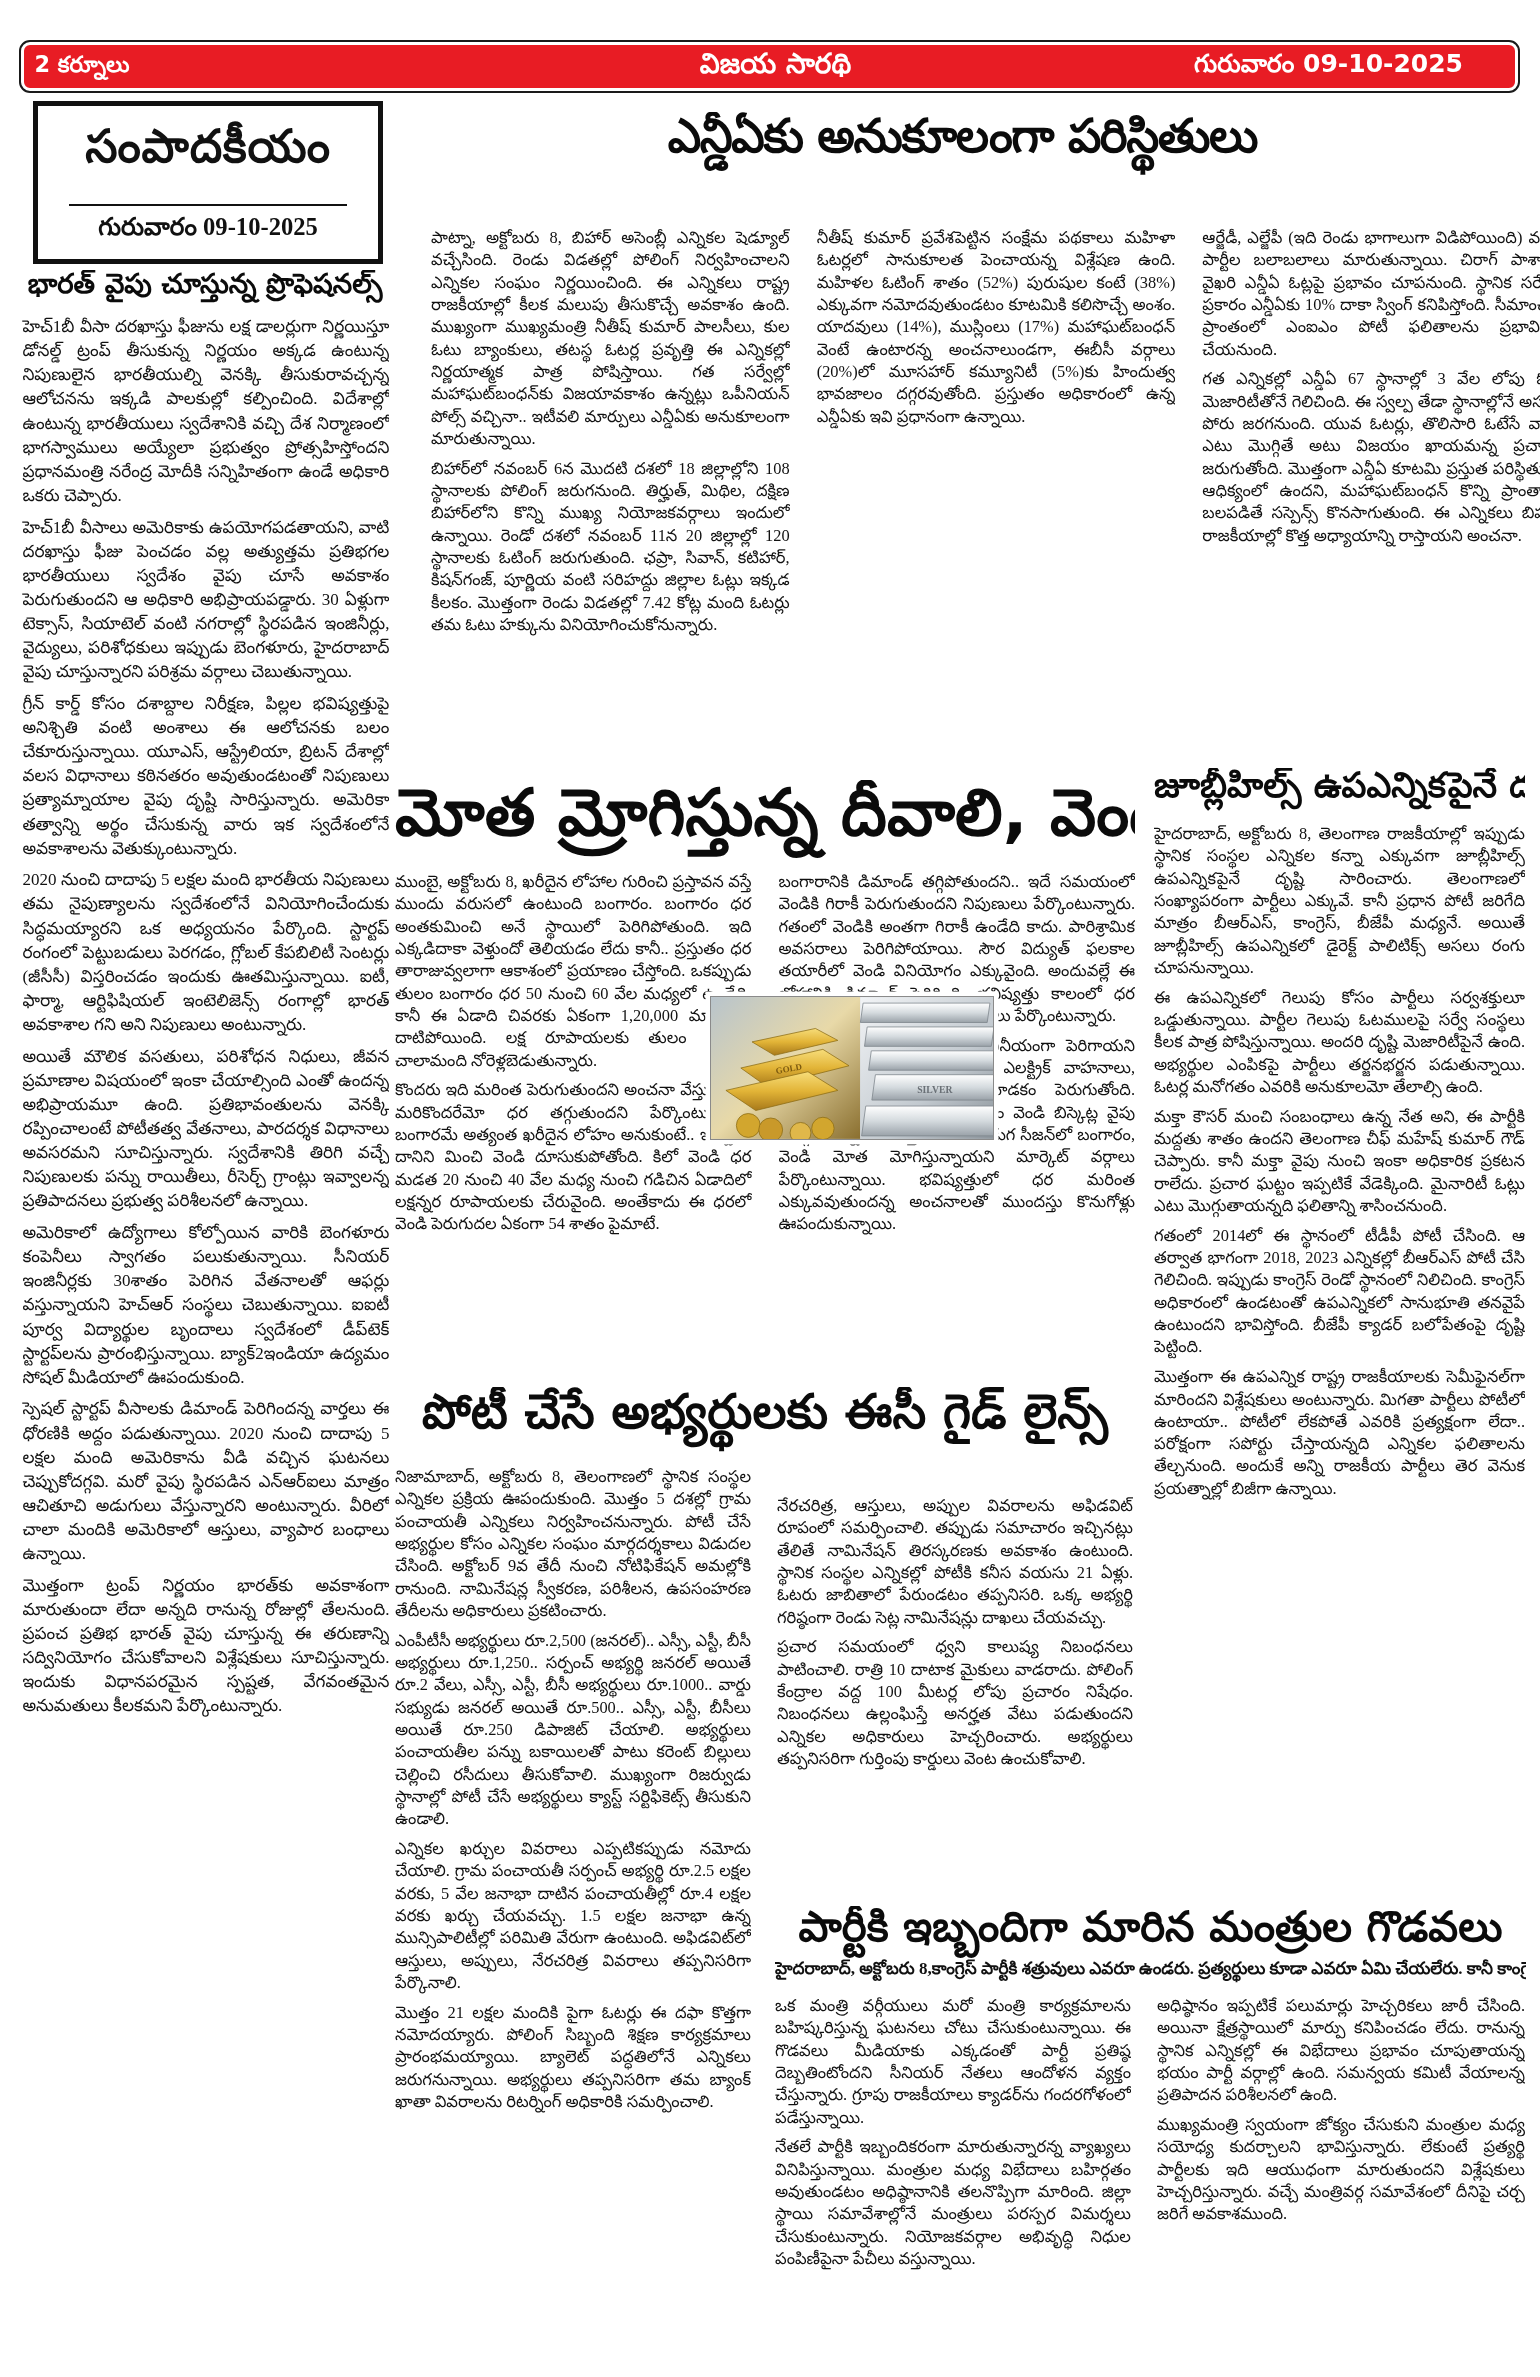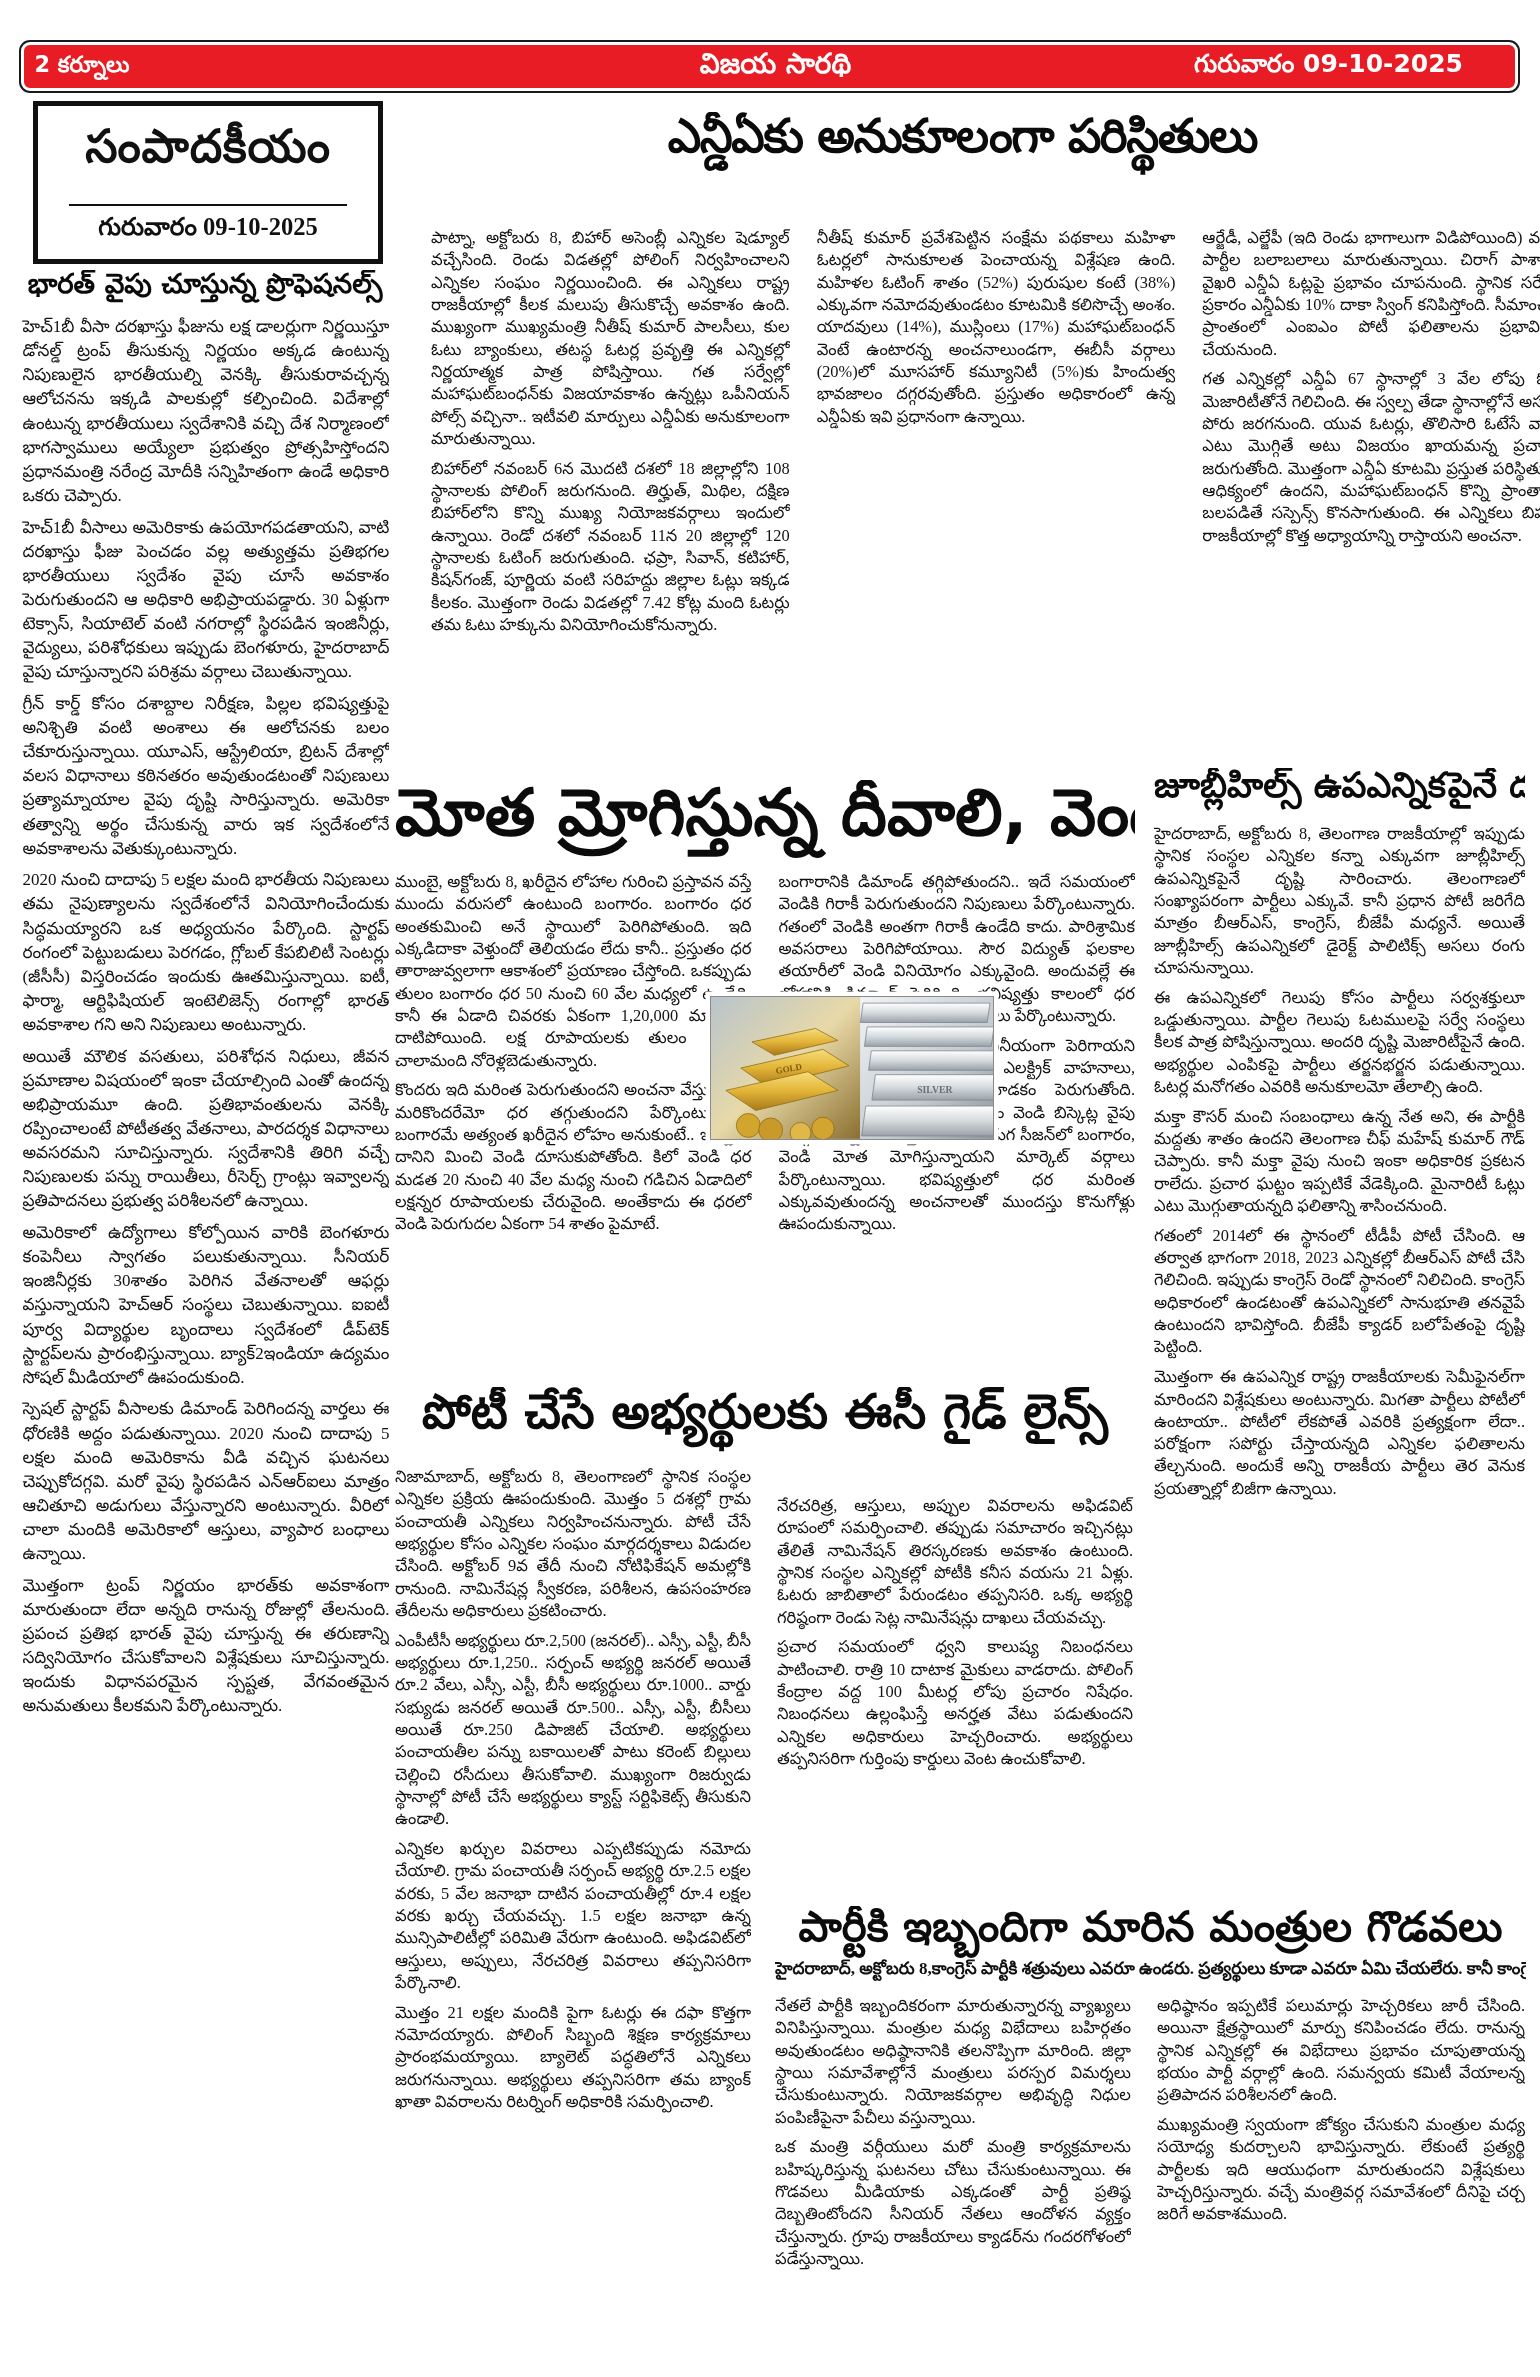--- a/index.html
+++ b/index.html
@@ -164,20 +164,20 @@
     <p>మొత్తం 21 లక్షల మందికి పైగా ఓటర్లు ఈ దఫా కొత్తగా నమోదయ్యారు. పోలింగ్ సిబ్బంది శిక్షణ కార్యక్రమాలు ప్రారంభమయ్యాయి. బ్యాలెట్ పద్ధతిలోనే ఎన్నికలు జరుగనున్నాయి. అభ్యర్థులు తప్పనిసరిగా తమ బ్యాంక్ ఖాతా వివరాలను రిటర్నింగ్ అధికారికి సమర్పించాలి.</p>
   </div>
 <div class="abs bodytext ec-col2">
     <p>నేరచరిత్ర, ఆస్తులు, అప్పుల వివరాలను అఫిడవిట్ రూపంలో సమర్పించాలి. తప్పుడు సమాచారం ఇచ్చినట్లు తేలితే నామినేషన్ తిరస్కరణకు అవకాశం ఉంటుంది. స్థానిక సంస్థల ఎన్నికల్లో పోటీకి కనీస వయసు 21 ఏళ్లు. ఓటరు జాబితాలో పేరుండటం తప్పనిసరి. ఒక్క అభ్యర్థి గరిష్ఠంగా రెండు సెట్ల నామినేషన్లు దాఖలు చేయవచ్చు.</p>
     <p>ప్రచార సమయంలో ధ్వని కాలుష్య నిబంధనలు పాటించాలి. రాత్రి 10 దాటాక మైకులు వాడరాదు. పోలింగ్ కేంద్రాల వద్ద 100 మీటర్ల లోపు ప్రచారం నిషేధం. నిబంధనలు ఉల్లంఘిస్తే అనర్హత వేటు పడుతుందని ఎన్నికల అధికారులు హెచ్చరించారు. అభ్యర్థులు తప్పనిసరిగా గుర్తింపు కార్డులు వెంట ఉంచుకోవాలి.</p>
   </div>
 
 <div class="abs headline min-headline">పార్టీకి ఇబ్బందిగా మారిన మంత్రుల గొడవలు</div>
 <div class="abs min-intro">హైదరాబాద్, అక్టోబరు 8,కాంగ్రెస్ పార్టీకి శత్రువులు ఎవరూ ఉండరు. ప్రత్యర్థులు కూడా ఎవరూ ఏమి చేయలేరు. కానీ కాంగ్రెస్</div>
 <div class="abs bodytext min-col1">
+    <p>ఒక మంత్రి వర్గీయులు మరో మంత్రి కార్యక్రమాలను బహిష్కరిస్తున్న ఘటనలు చోటు చేసుకుంటున్నాయి. ఈ గొడవలు మీడియాకు ఎక్కడంతో పార్టీ ప్రతిష్ఠ దెబ్బతింటోందని సీనియర్ నేతలు ఆందోళన వ్యక్తం చేస్తున్నారు. గ్రూపు రాజకీయాలు క్యాడర్‌ను గందరగోళంలో పడేస్తున్నాయి.</p>
     <p>నేతలే పార్టీకి ఇబ్బందికరంగా మారుతున్నారన్న వ్యాఖ్యలు వినిపిస్తున్నాయి. మంత్రుల మధ్య విభేదాలు బహిర్గతం అవుతుండటం అధిష్ఠానానికి తలనొప్పిగా మారింది. జిల్లా స్థాయి సమావేశాల్లోనే మంత్రులు పరస్పర విమర్శలు చేసుకుంటున్నారు. నియోజకవర్గాల అభివృద్ధి నిధుల పంపిణీపైనా పేచీలు వస్తున్నాయి.</p>
-    <p>ఒక మంత్రి వర్గీయులు మరో మంత్రి కార్యక్రమాలను బహిష్కరిస్తున్న ఘటనలు చోటు చేసుకుంటున్నాయి. ఈ గొడవలు మీడియాకు ఎక్కడంతో పార్టీ ప్రతిష్ఠ దెబ్బతింటోందని సీనియర్ నేతలు ఆందోళన వ్యక్తం చేస్తున్నారు. గ్రూపు రాజకీయాలు క్యాడర్‌ను గందరగోళంలో పడేస్తున్నాయి.</p>
   </div>
 <div class="abs bodytext min-col2">
     <p>అధిష్ఠానం ఇప్పటికే పలుమార్లు హెచ్చరికలు జారీ చేసింది. అయినా క్షేత్రస్థాయిలో మార్పు కనిపించడం లేదు. రానున్న స్థానిక ఎన్నికల్లో ఈ విభేదాలు ప్రభావం చూపుతాయన్న భయం పార్టీ వర్గాల్లో ఉంది. సమన్వయ కమిటీ వేయాలన్న ప్రతిపాదన పరిశీలనలో ఉంది.</p>
     <p>ముఖ్యమంత్రి స్వయంగా జోక్యం చేసుకుని మంత్రుల మధ్య సయోధ్య కుదర్చాలని భావిస్తున్నారు. లేకుంటే ప్రత్యర్థి పార్టీలకు ఇది ఆయుధంగా మారుతుందని విశ్లేషకులు హెచ్చరిస్తున్నారు. వచ్చే మంత్రివర్గ సమావేశంలో దీనిపై చర్చ జరిగే అవకాశముంది.</p>
   </div>
 
 
 </body></html>

